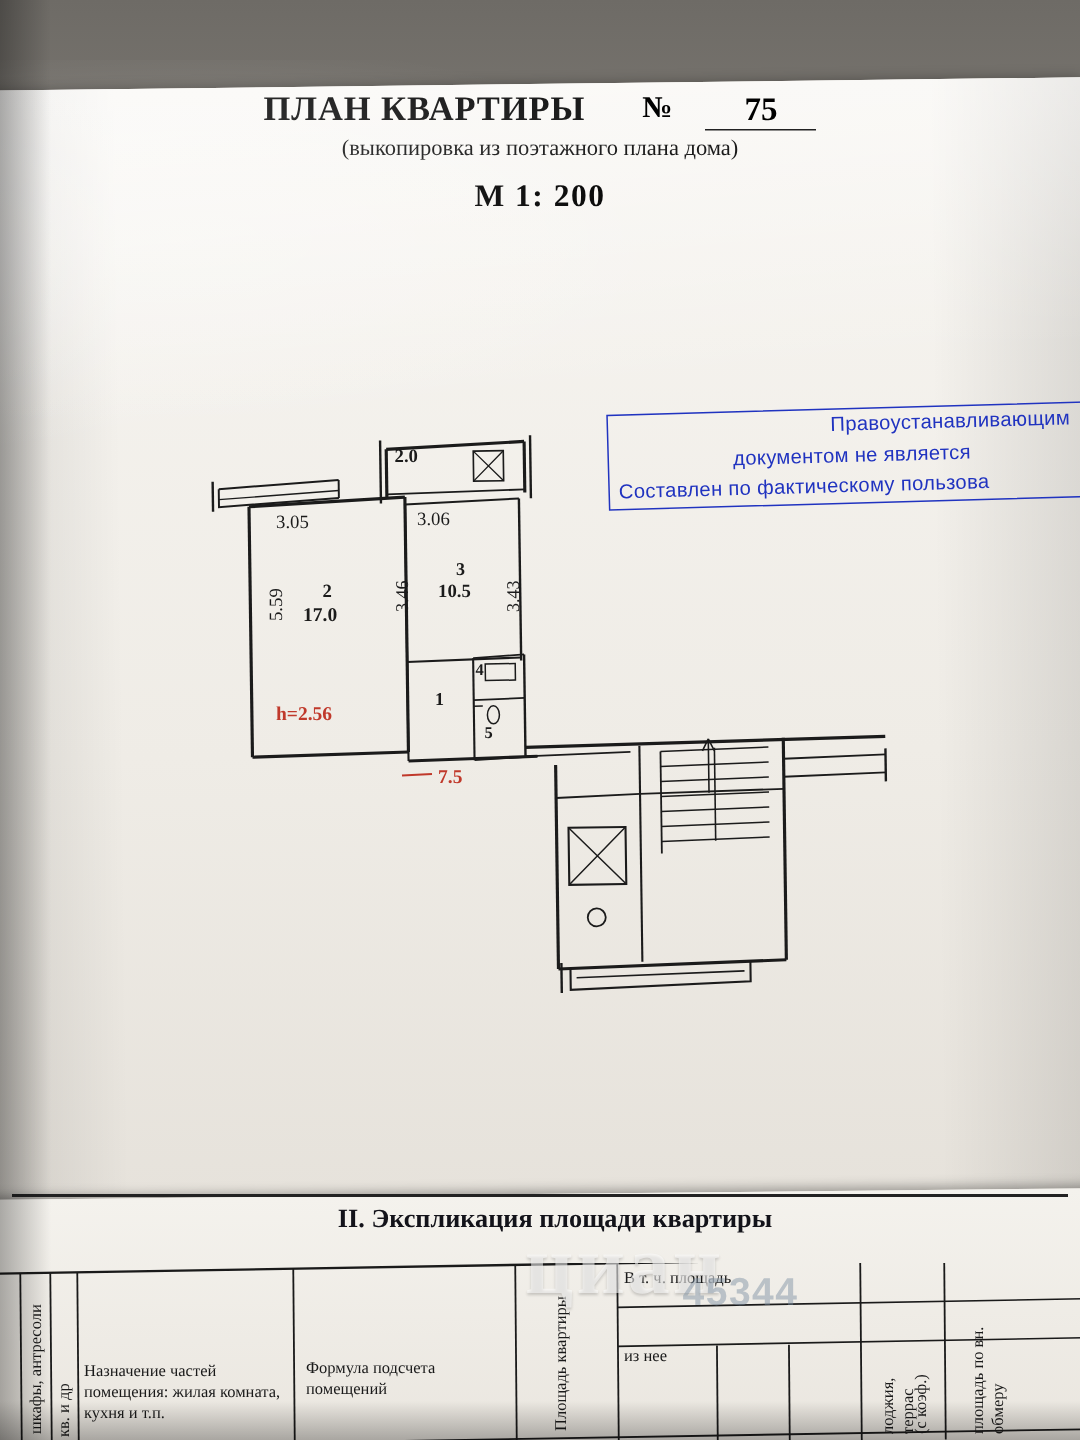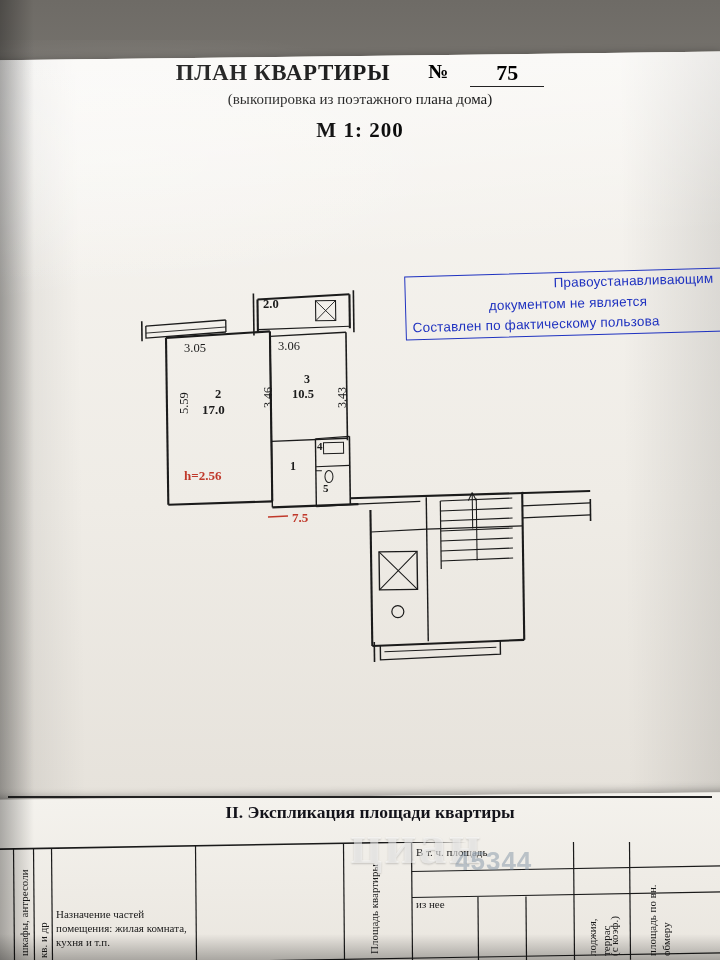--- a/index.html
+++ b/index.html
@@ -362,20 +362,21 @@
       <path d="M412,30 L722,27" stroke-width="1.1"></path>
       <path d="M412,56 L722,53" stroke-width="1.1"></path>
       <path d="M478,56 L478,120"></path>
       <path d="M526,56 L526,120"></path>
     </g>
   </svg>
 
   <div class="tc vtext" style="left:18px; top:860px; height:96px; width:14px;">шкафы, антресоли</div>
   <div class="tc vtext" style="left:37px; top:886px; height:72px; width:14px;">кв. и др</div>
   <div class="tc" style="left:56px; top:908px; width:138px;">Назначение частей помещения: жилая комната, кухня и т.п.</div>
+  <div class="tc" style="left:204px; top:906px; width:134px;">Формула подсчета помещений</div>
   <div class="tc vtext" style="left:368px; top:858px; height:96px; width:14px;">Площадь квартиры</div>
   <div class="tc" style="left:416px; top:846px; width:156px;">В т. ч. площадь</div>
   <div class="tc" style="left:416px; top:898px; width:156px;">из нее</div>
   <div class="tc vtext" style="left:586px; top:890px; height:66px; width:14px;">лоджия, террас</div>
   <div class="tc vtext" style="left:608px; top:898px; height:58px; width:14px;">(с коэф.)</div>
   <div class="tc vtext" style="left:646px; top:882px; height:74px; width:14px;">площадь по вн. обмеру</div>
 
   <div id="watermark">циан</div>
   <div id="watermark2">45344</div>
 

